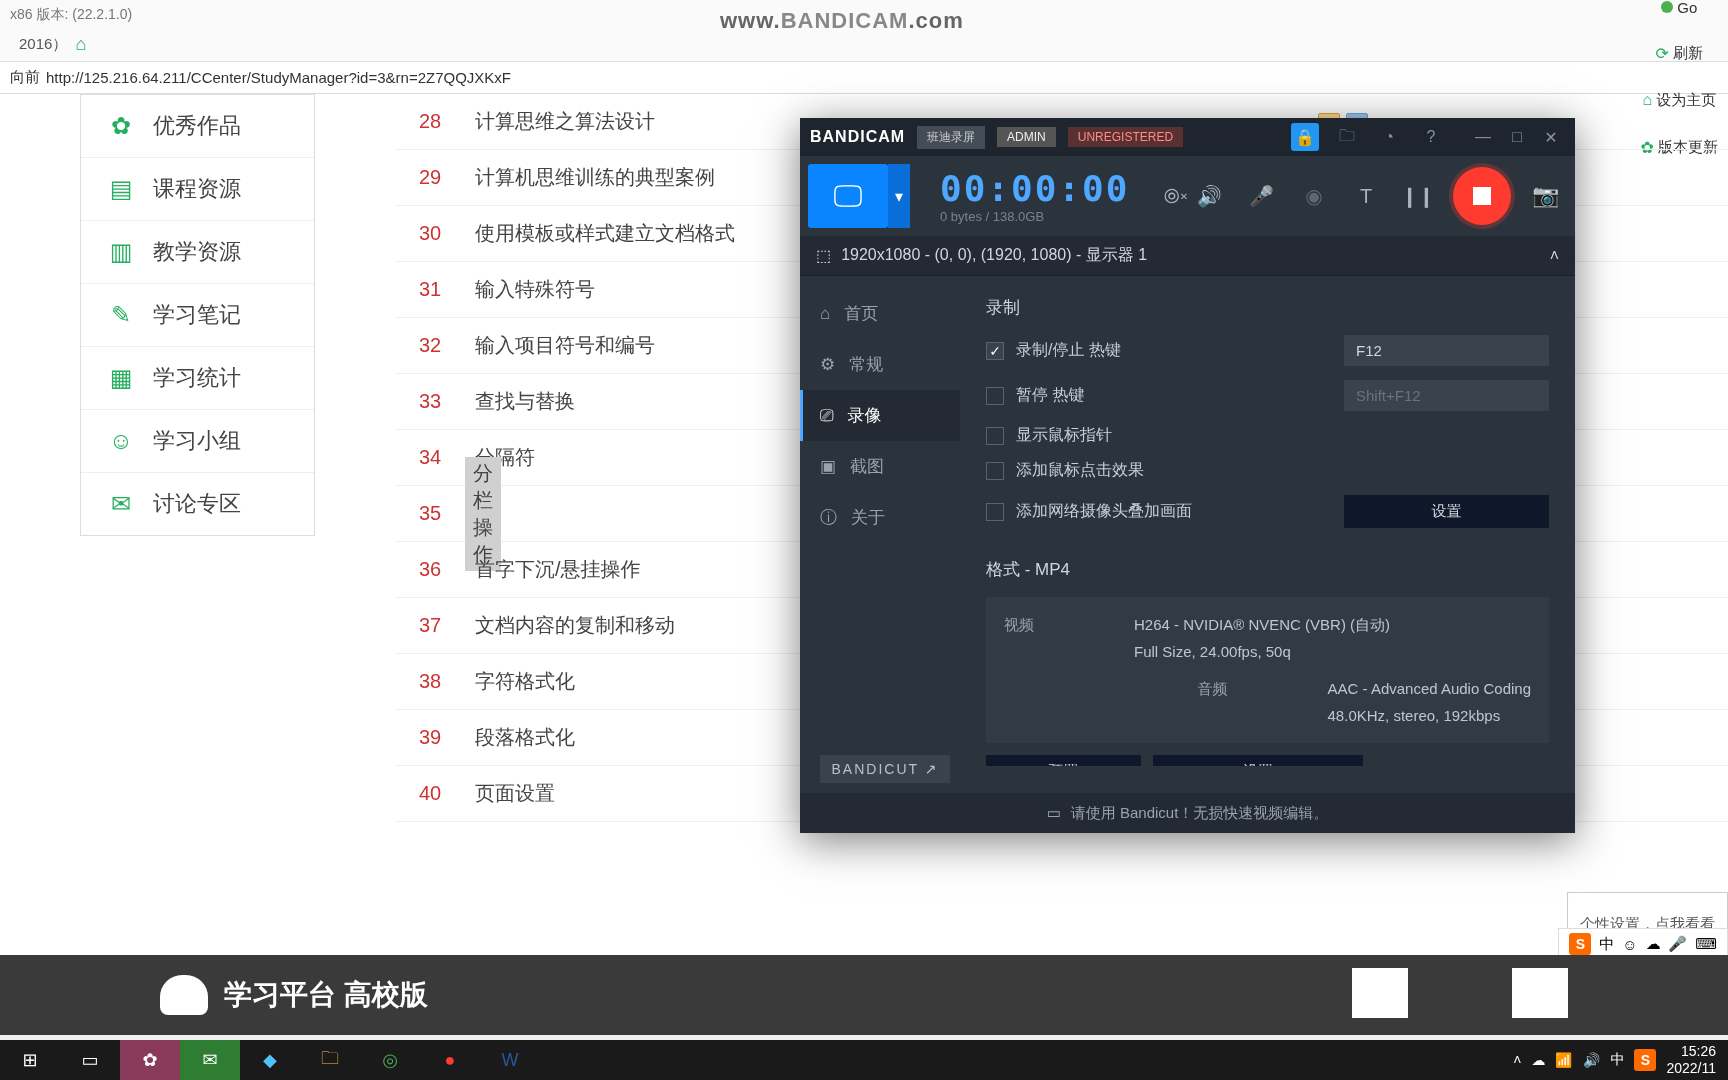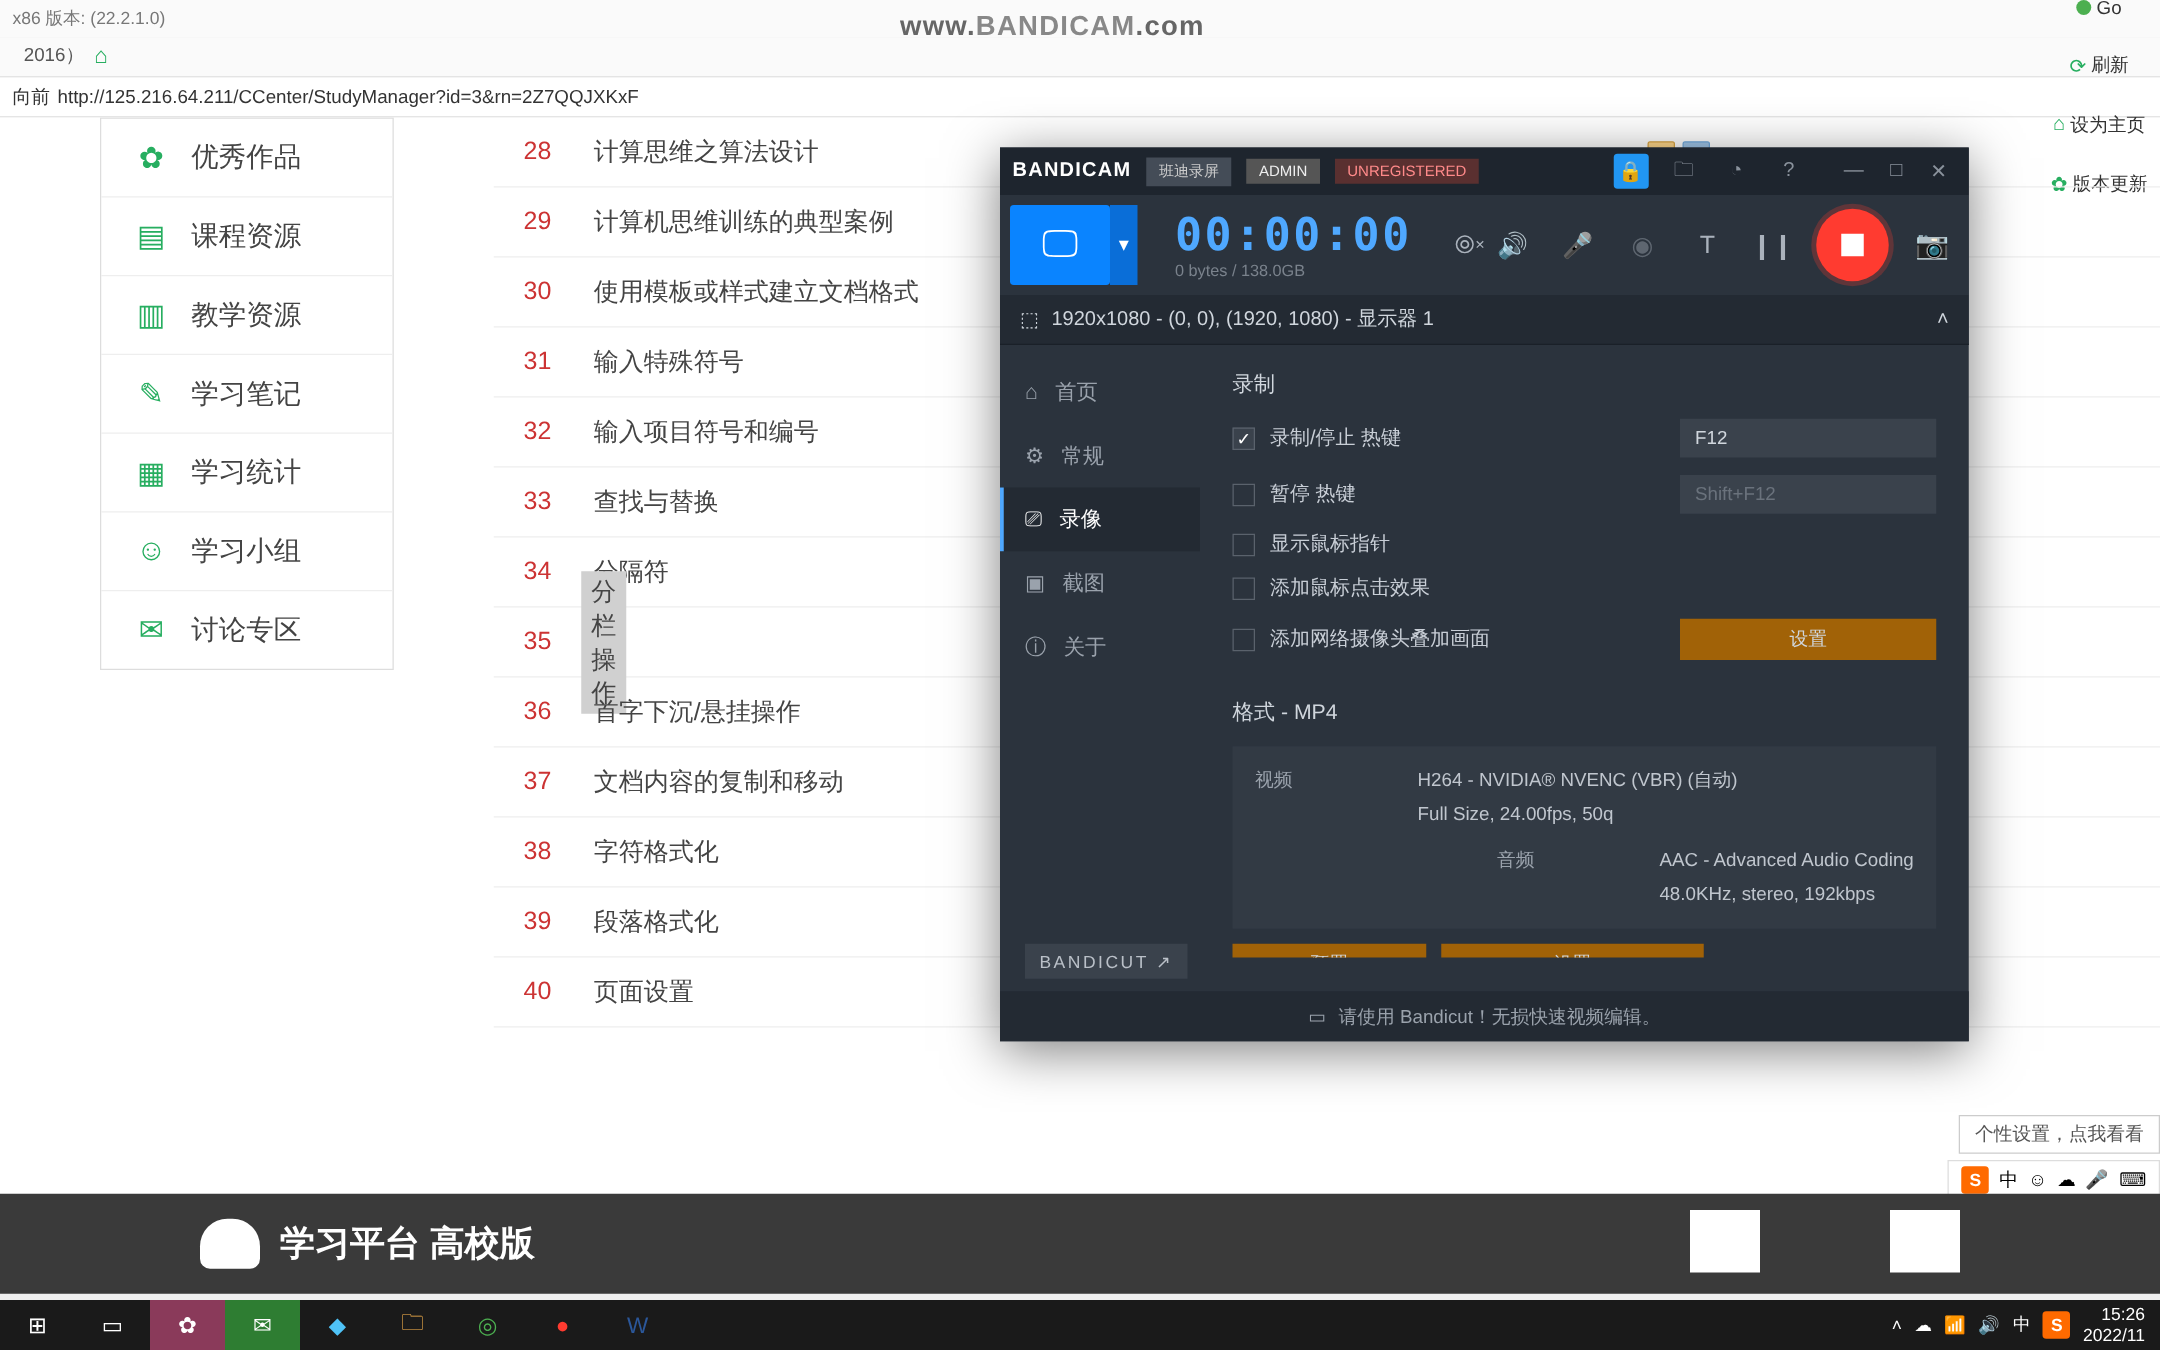--- a/index.html
+++ b/index.html
@@ -32,21 +32,21 @@
 .row-title.sel { background: #d0d0d0; padding: 3px 8px; display: inline-block; flex: 0; }
 .row-icons { position: absolute; right: 360px; display: flex; gap: 6px; }
 .mini-ic { width: 22px; height: 18px; background: #ffd78a; border: 1px solid #d9a441; border-radius: 2px; }
 .mini-ic.blue { background: #9fc5e8; border-color: #6fa8dc; }
 
 .pager { text-align: center; padding: 16px 0; font-size: 18px; color: #333; }
 .pg-num { display: inline-block; min-width: 32px; padding: 4px 10px; border: 1px solid #27ae60; margin: 0 3px; color: #27ae60; cursor: pointer; }
 .pg-num.active { background: #27ae60; color: #fff; }
 .pg-hl { color: #27ae60; font-weight: bold; border: 1px solid #27ae60; padding: 1px 5px; }
 
-.hint-box { position: absolute; right: 0; top: 892px; background: #fff; border: 1px solid #ccc; padding: 5px 12px; font-size: 15px; color: #555; }
+.hint-box { position: absolute; right: 0; top: 892px; background: #fff; border: 1px solid #ccc; padding: 22px 12px; font-size: 15px; color: #555; }
 
 
 .footer { position: absolute; top: 955px; left: 0; right: 0; height: 80px; background: #3a3a3a; color: #fff; display: flex; align-items: center; padding: 0 160px; justify-content: space-between; }
 .foot-logo { display: flex; align-items: center; gap: 16px; font-size: 28px; font-weight: bold; }
 .cloud-ic { width: 48px; height: 40px; background: #fff; border-radius: 22px 22px 8px 8px; position: relative; }
 .qr { width: 56px; height: 50px; background: #fff; display: inline-block; margin-left: 100px; }
 
 
 .taskbar { position: absolute; bottom: 0; left: 0; right: 0; height: 40px; background: #1a1a1a; display: flex; align-items: center; }
 .task-item { width: 60px; height: 40px; display: flex; align-items: center; justify-content: center; color: #fff; font-size: 18px; }
@@ -91,21 +91,21 @@
 .bc-nav-item.active { color: #fff; background: #232a33; border-left: 3px solid #4fa8ff; padding-left: 17px; }
 
 .bc-panel { flex: 1; padding: 20px 26px; overflow: hidden; }
 .bc-sec-t { font-size: 17px; color: #d0d6dd; margin-bottom: 16px; }
 .bc-row { display: flex; align-items: center; margin-bottom: 14px; }
 .bc-chk { width: 18px; height: 18px; border: 1px solid #5a626c; margin-right: 12px; display: flex; align-items: center; justify-content: center; font-size: 14px; }
 .bc-chk.on { background: #3a424c; color: #fff; }
 .bc-lbl { flex: 1; font-size: 16px; color: #c8ced6; }
 .bc-val { width: 205px; background: #3a424c; padding: 7px 12px; font-size: 15px; color: #d0d6dd; }
 .bc-val.dim { color: #6a727c; }
-.bc-setbtn { width: 205px; background: #a16207; padding: 7px 0; text-align: center; font-size: 15px; color: #d0d6dd; cursor: pointer; }
+.bc-setbtn { width: 205px; background: #0f172a; padding: 7px 0; text-align: center; font-size: 15px; color: #d0d6dd; cursor: pointer; }
 
 .bc-fmt { margin-top: 30px; }
 .bc-box { background: #323a44; padding: 14px 18px; margin-top: 8px; font-size: 15px; color: #c0c6ce; line-height: 1.8; }
 .bc-box-row { display: flex; }
 .bc-box-lbl { width: 130px; color: #9aa2ac; }
 .bc-preset { display: flex; gap: 12px; margin-top: 12px; }
 .bc-preset .bc-setbtn { width: 155px; position: relative; }
 .bc-preset .bc-setbtn:last-child { width: 210px; }
 .bc-dd-ic { position: absolute; right: 12px; top: 9px; font-size: 12px; }
 

